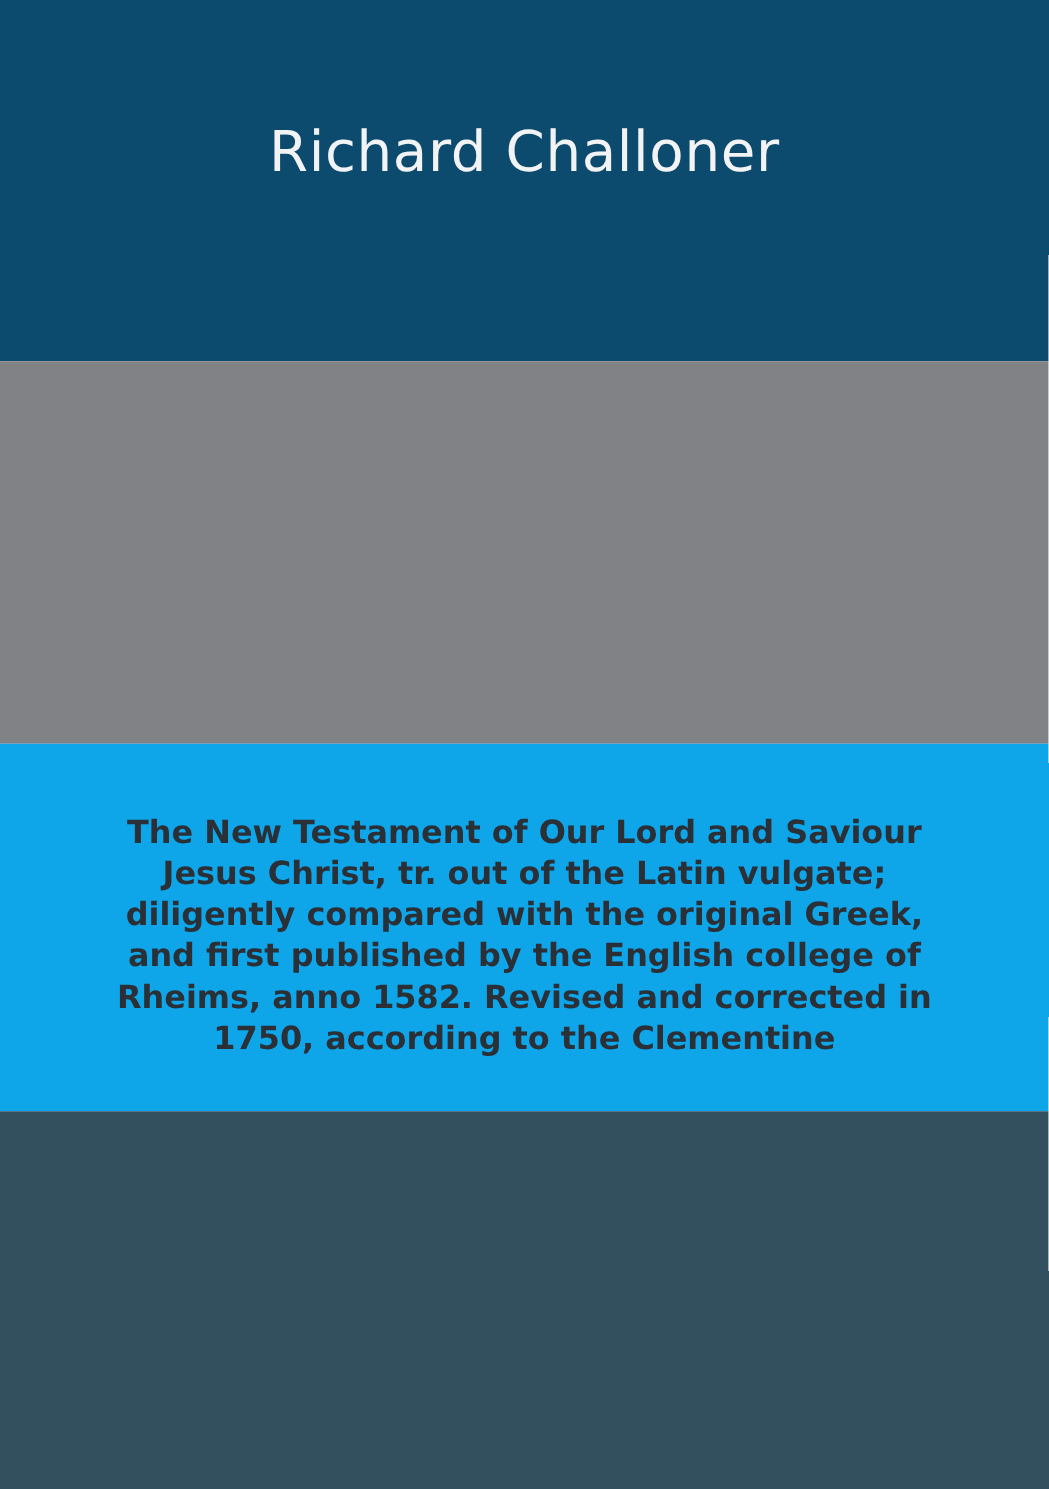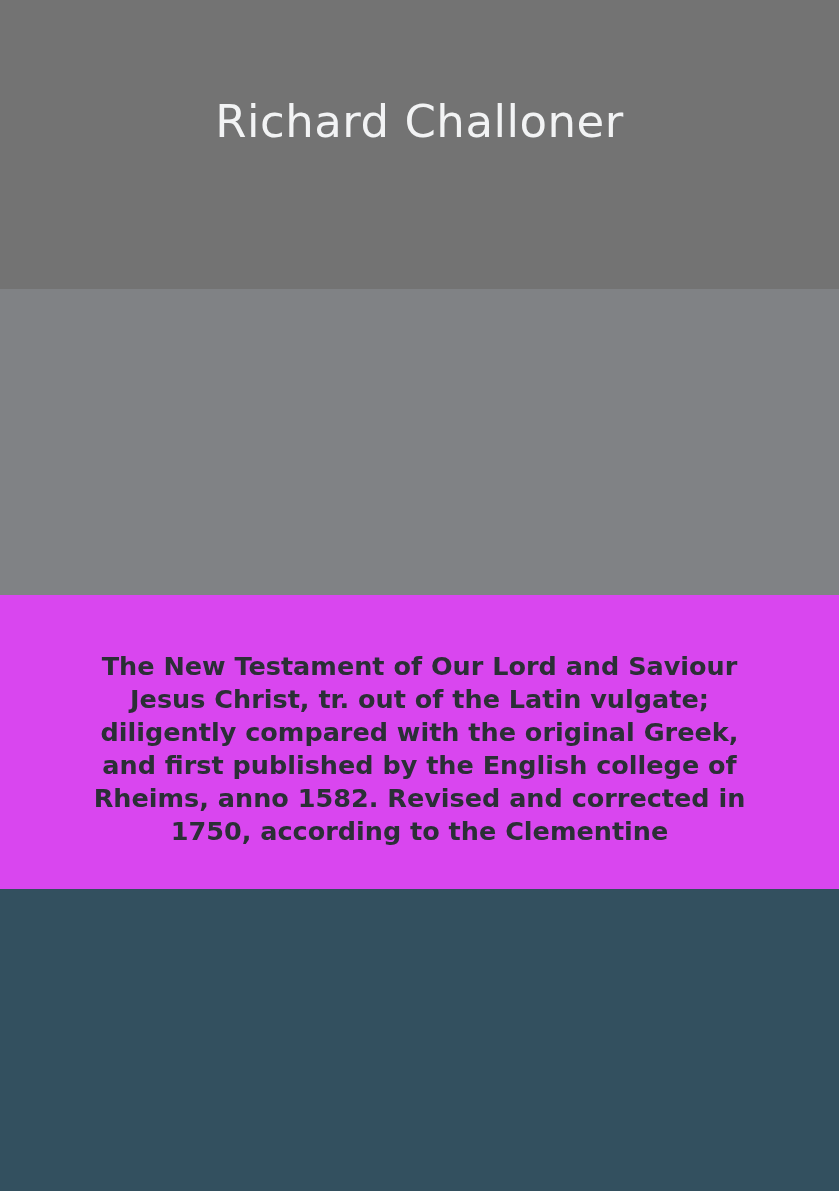--- a/index.html
+++ b/index.html
@@ -16,21 +16,21 @@
     height: 1191px;
     overflow: hidden;
     background: #ffffff;
   }
   .band-author {
     position: absolute;
     left: 0;
     top: 0;
     width: 839px;
     height: 289px;
-    background: #737373;
+    background: #0c4a6e;
     display: flex;
     align-items: center;
     justify-content: center;
   }
   .author-text {
     color: #f2f3f4;
     font-size: 45px;
     font-weight: 400;
     letter-spacing: 0.5px;
     text-align: center;
@@ -44,21 +44,21 @@
     width: 839px;
     height: 306px;
     background: #808285;
   }
   .band-title {
     position: absolute;
     left: 0;
     top: 595px;
     width: 839px;
     height: 294px;
-    background: #d946ef;
+    background: #0ea5e9;
     display: flex;
     align-items: center;
     justify-content: center;
   }
   .title-text {
     color: #2b2f36;
     font-size: 25.5px;
     font-weight: bold;
     line-height: 1.29;
     text-align: center;

